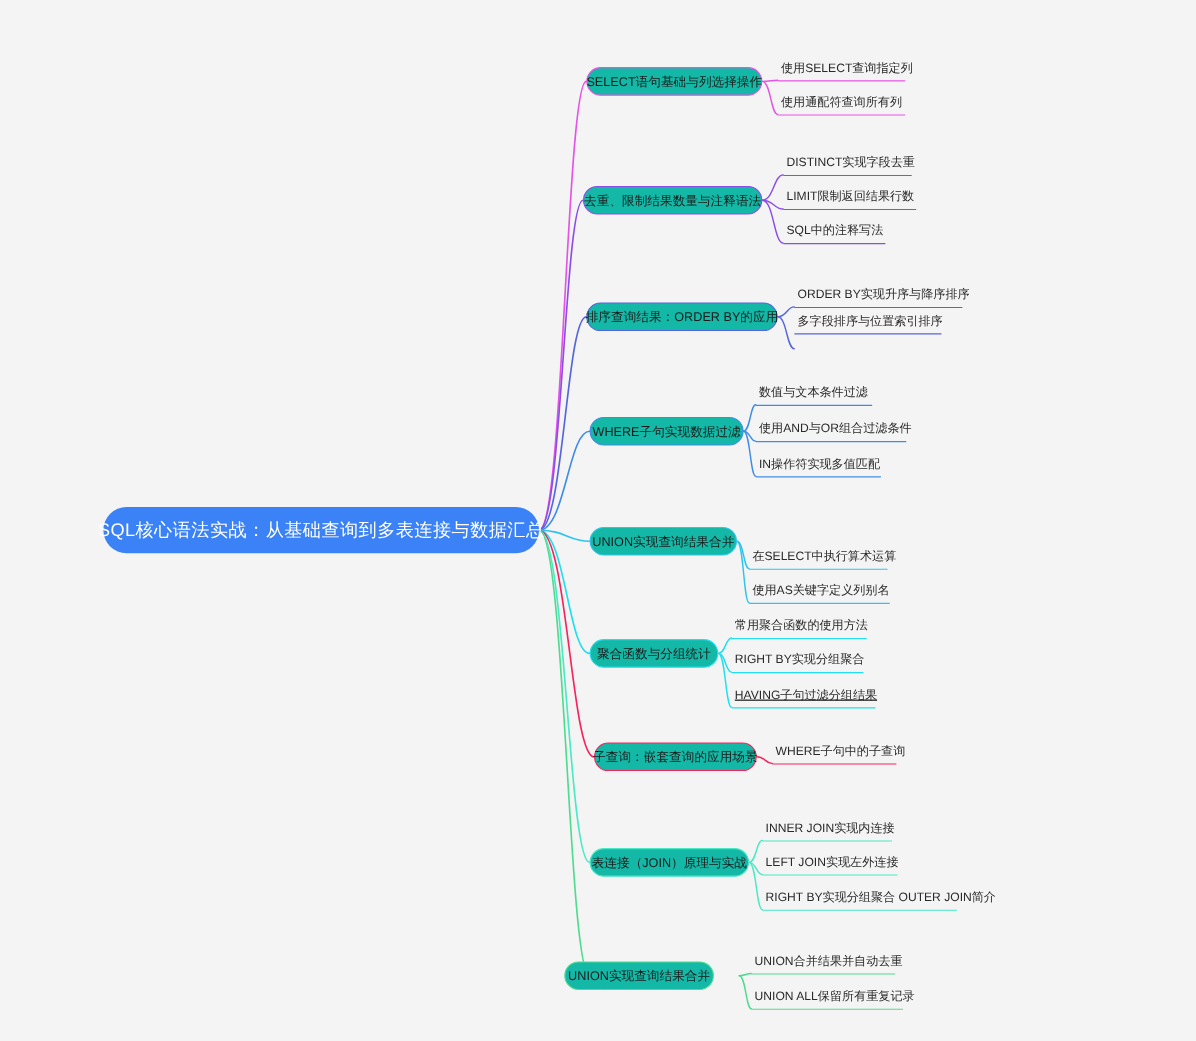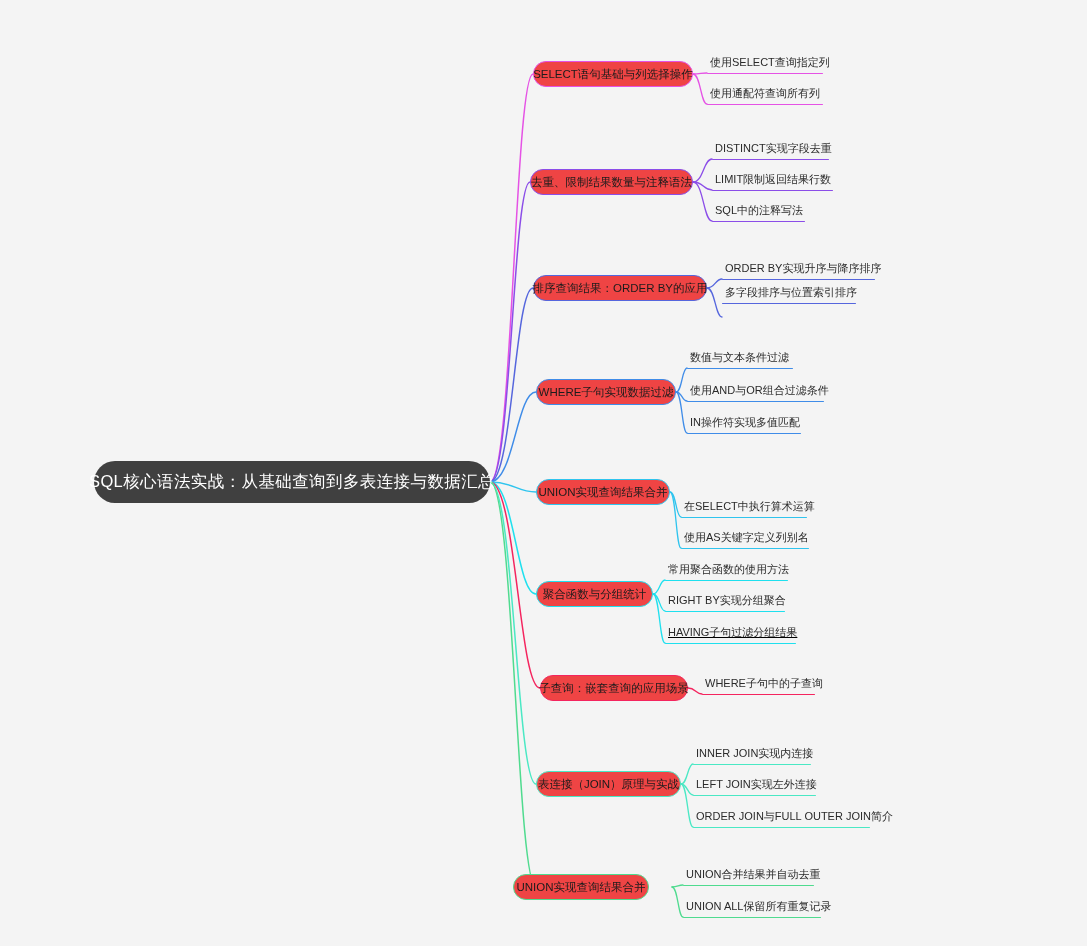--- a/index.html
+++ b/index.html
@@ -50,21 +50,21 @@
     box-sizing: border-box;
     padding: 0 20px;
   }
 
   
   .branch-node {
     position: absolute;
     display: flex;
     align-items: center;
     justify-content: center;
-    background: #ef4444;
+    background: #14b8a6;
     border: 1.3px solid #888;
     border-radius: 16px;
     color: #1c1c1c;
     font-size: 11.5px;
     white-space: nowrap;
     box-sizing: border-box;
     padding: 0 13px;
     height: 26px;
   }
 
@@ -118,21 +118,21 @@
       <path d="M 688 688 C 695.7 688, 695.7 694, 702 694" fill="none" stroke="#f4245e" stroke-width="1.3" stroke-linecap="round"></path>
       <path d="M 490 482 C 513.92 482, 516.68 784, 536 784" fill="none" stroke="#4ae8c4" stroke-width="1.5" stroke-linecap="round"></path>
       <path d="M 681 784 C 687.6 784, 687.6 764, 693 764" fill="none" stroke="#4ae8c4" stroke-width="1.3" stroke-linecap="round"></path>
       <path d="M 681 784 C 687.6 784, 687.6 795, 693 795" fill="none" stroke="#4ae8c4" stroke-width="1.3" stroke-linecap="round"></path>
       <path d="M 681 784 C 687.6 784, 687.6 827, 693 827" fill="none" stroke="#4ae8c4" stroke-width="1.3" stroke-linecap="round"></path>
       <path d="M 490 482 C 513.92 482, 516.68 887, 536 887" fill="none" stroke="#4fdb8f" stroke-width="1.5" stroke-linecap="round"></path>
       <path d="M 672 887 C 678.05 887, 678.05 885, 683 885" fill="none" stroke="#4fdb8f" stroke-width="1.3" stroke-linecap="round"></path>
       <path d="M 672 887 C 678.05 887, 678.05 917, 683 917" fill="none" stroke="#4fdb8f" stroke-width="1.3" stroke-linecap="round"></path>
     </svg>
   <div class="node-layer" id="node-layer">
-      <div class="root-node" style="left: 94px; top: 461px; width: 396px; height: 42px; background: #404040; color: rgb(255, 255, 255);">
+      <div class="root-node" style="left: 94px; top: 461px; width: 396px; height: 42px; background: #3b82f6; color: rgb(255, 255, 255);">
         <span>SQL核心语法实战：从基础查询到多表连接与数据汇总</span>
       </div>
       <div class="branch-node" style="left: 533px; top: 61px; width: 160px; border-color: rgb(229, 82, 229);">
         <span>SELECT语句基础与列选择操作</span>
       </div>
       <div class="leaf-item" style="left: 707px; top: 55px; width: 116px;">
         <span class="leaf-label">使用SELECT查询指定列</span>
         <span class="leaf-underline" style="background: rgb(229, 82, 229);"></span>
       </div>
       <div class="leaf-item" style="left: 707px; top: 86px; width: 116px;">
@@ -218,21 +218,21 @@
       </div>
       <div class="leaf-item" style="left: 693px; top: 746px; width: 118px;">
         <span class="leaf-label">INNER JOIN实现内连接</span>
         <span class="leaf-underline" style="background: rgb(74, 232, 196);"></span>
       </div>
       <div class="leaf-item" style="left: 693px; top: 777px; width: 123px;">
         <span class="leaf-label">LEFT JOIN实现左外连接</span>
         <span class="leaf-underline" style="background: rgb(74, 232, 196);"></span>
       </div>
       <div class="leaf-item" style="left: 693px; top: 809px; width: 177px;">
-        <span class="leaf-label">ORDER JOIN与FULL OUTER JOIN简介</span>
+        <span class="leaf-label">RIGHT BY实现分组聚合 OUTER JOIN简介</span>
         <span class="leaf-underline" style="background: rgb(74, 232, 196);"></span>
       </div>
       <div class="branch-node" style="left: 513px; top: 874px; width: 136px; border-color: rgb(79, 219, 143);">
         <span>UNION实现查询结果合并</span>
       </div>
       <div class="leaf-item" style="left: 683px; top: 867px; width: 131px;">
         <span class="leaf-label">UNION合并结果并自动去重</span>
         <span class="leaf-underline" style="background: rgb(79, 219, 143);"></span>
       </div>
       <div class="leaf-item" style="left: 683px; top: 899px; width: 138px;">

